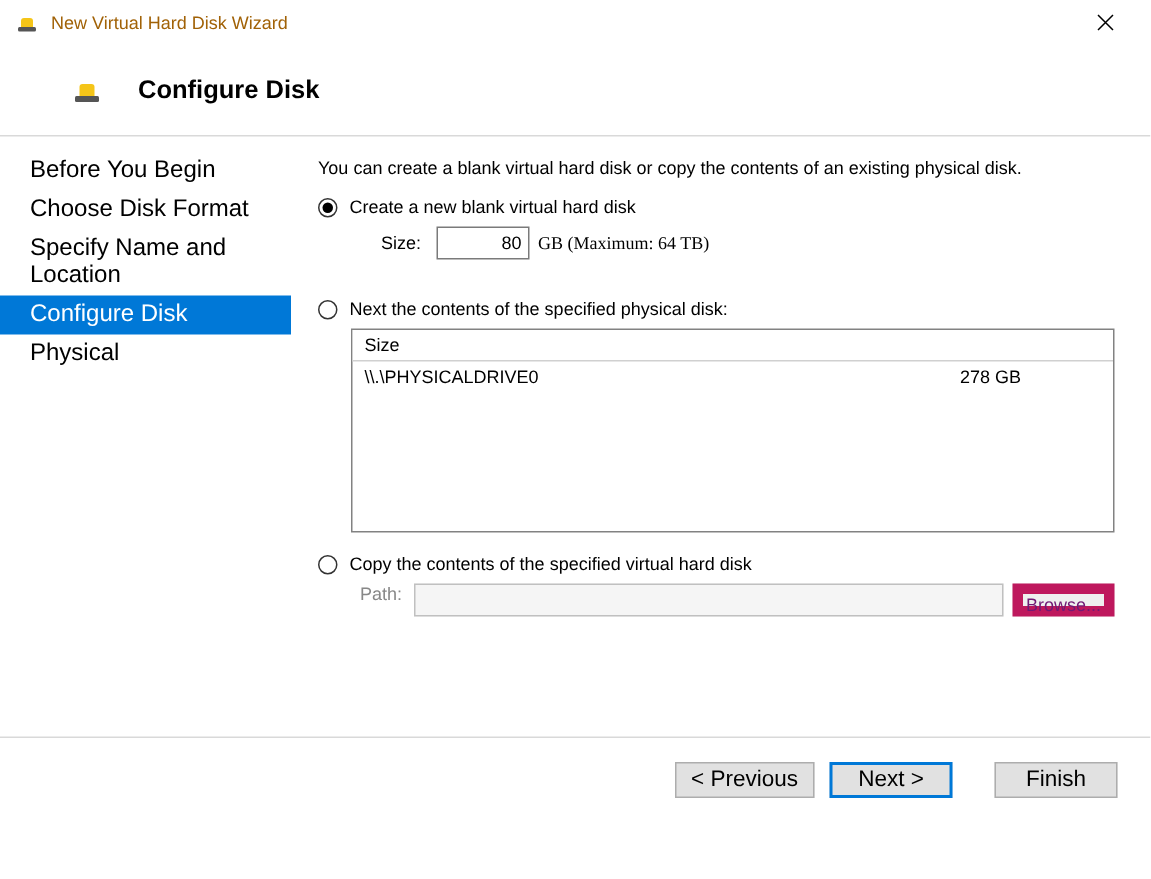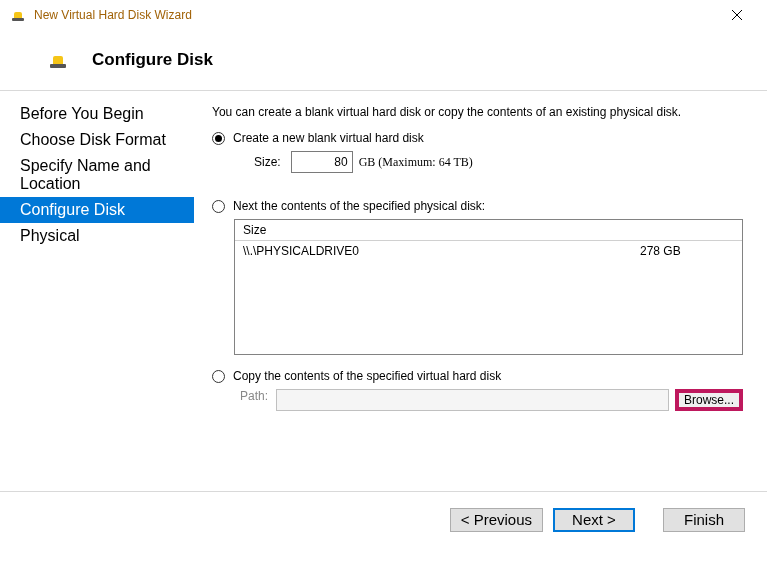--- a/index.html
+++ b/index.html
@@ -46,21 +46,21 @@
     .th.col-disk { flex: 1; }
     .th.col-size { width: 110px; border-right: none; }
     .table-row { display: flex; }
     .td { padding: 3px 8px; font-size: 12px; }
     .td.col-disk { flex: 1; }
     .td.col-size { width: 110px; }
 
     .path-row { display: flex; align-items: flex-start; margin: 6px 0 16px 28px; }
     .path-label { color: #888; margin-right: 8px; }
     .path-input { flex: 1; height: 22px; border: 1px solid #c0c0c0; background: #f5f5f5; margin-right: 6px; color: #888; padding-left: 4px; font-size: 12px; }
-    .browse-btn { width: 68px; height: 22px; border: 4px solid #be185d; background: #efefef; color: #000000; font-size: 12px; cursor: default; }
+    .browse-btn { width: 68px; height: 22px; border: 7px solid #be185d; background: #efefef; color: #701a75; font-size: 12px; cursor: default; }
 
     .footer { display: flex; justify-content: flex-end; align-items: center; padding: 0 22px; height: 56px; border-top: 1px solid #d9d9d9; gap: 10px; }
     .btn { min-width: 82px; height: 24px; border: 1px solid #adadad; background: #e1e1e1; font-size: 15px; cursor: pointer; padding: 0 10px; }
     .btn.default { border: 2px solid #0078d7; background: #e1e1e1; }
     .btn-gap { width: 8px; }
   </style>
 </head>
 <body>
 
 <div class="titlebar">

